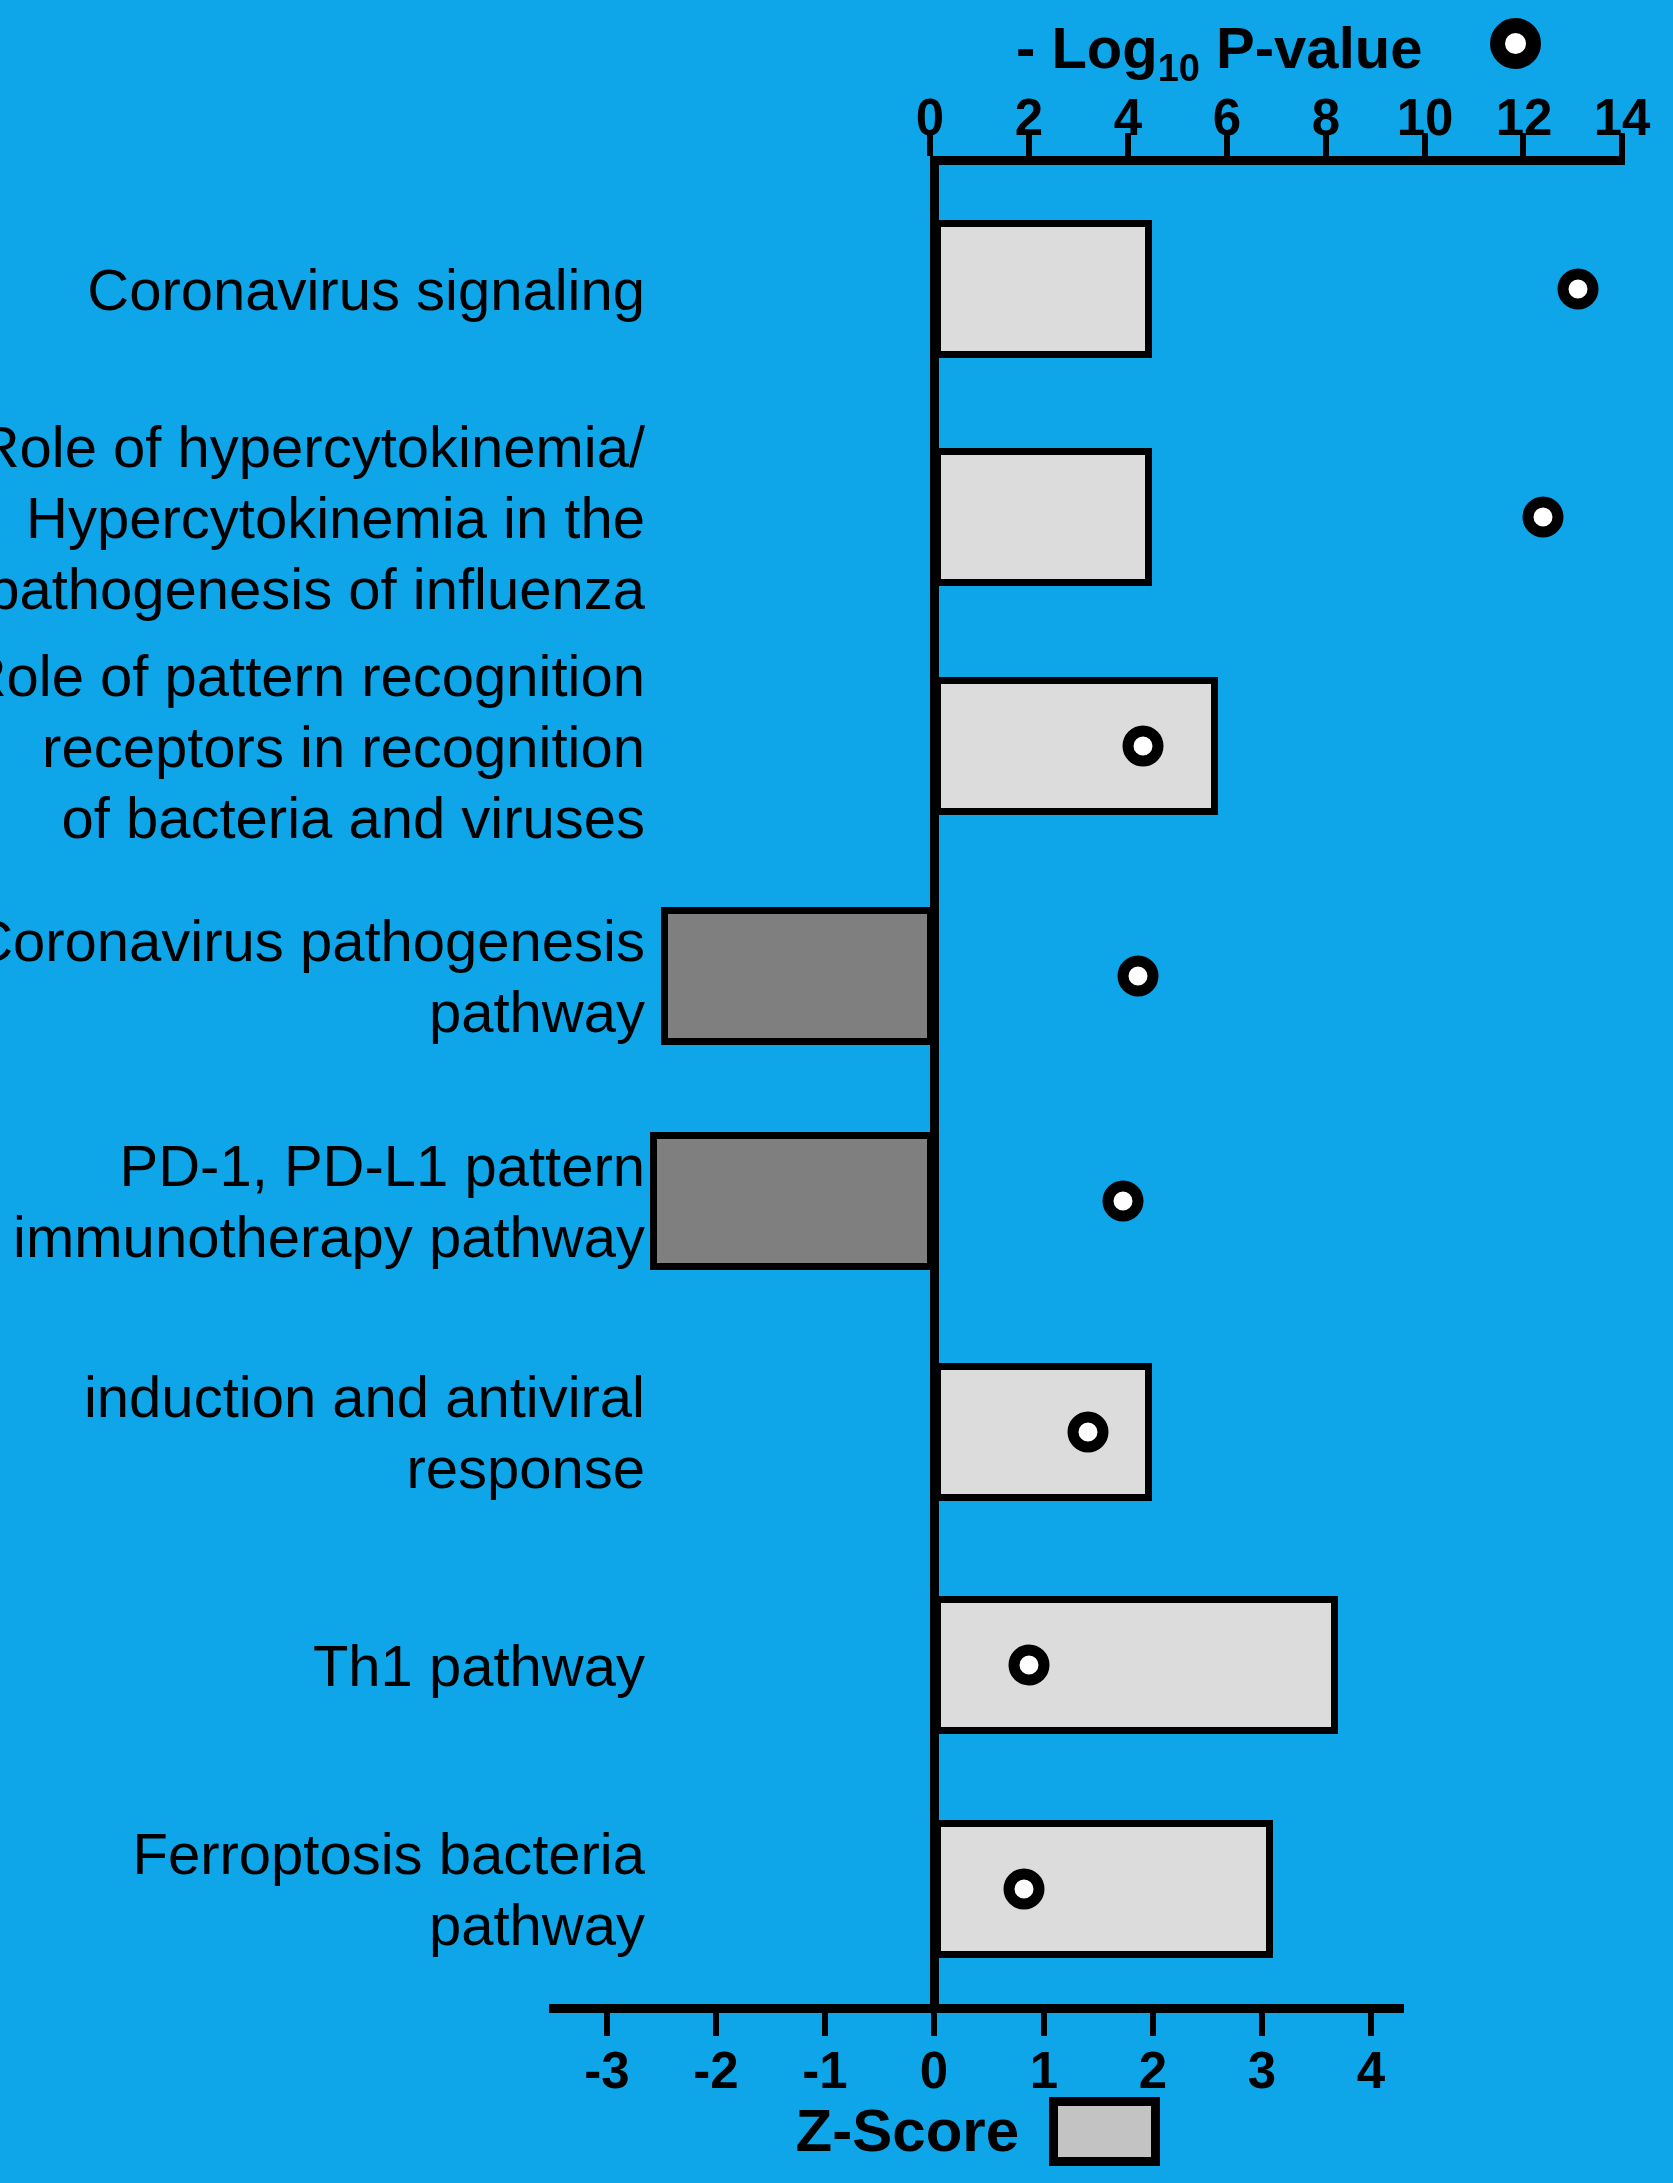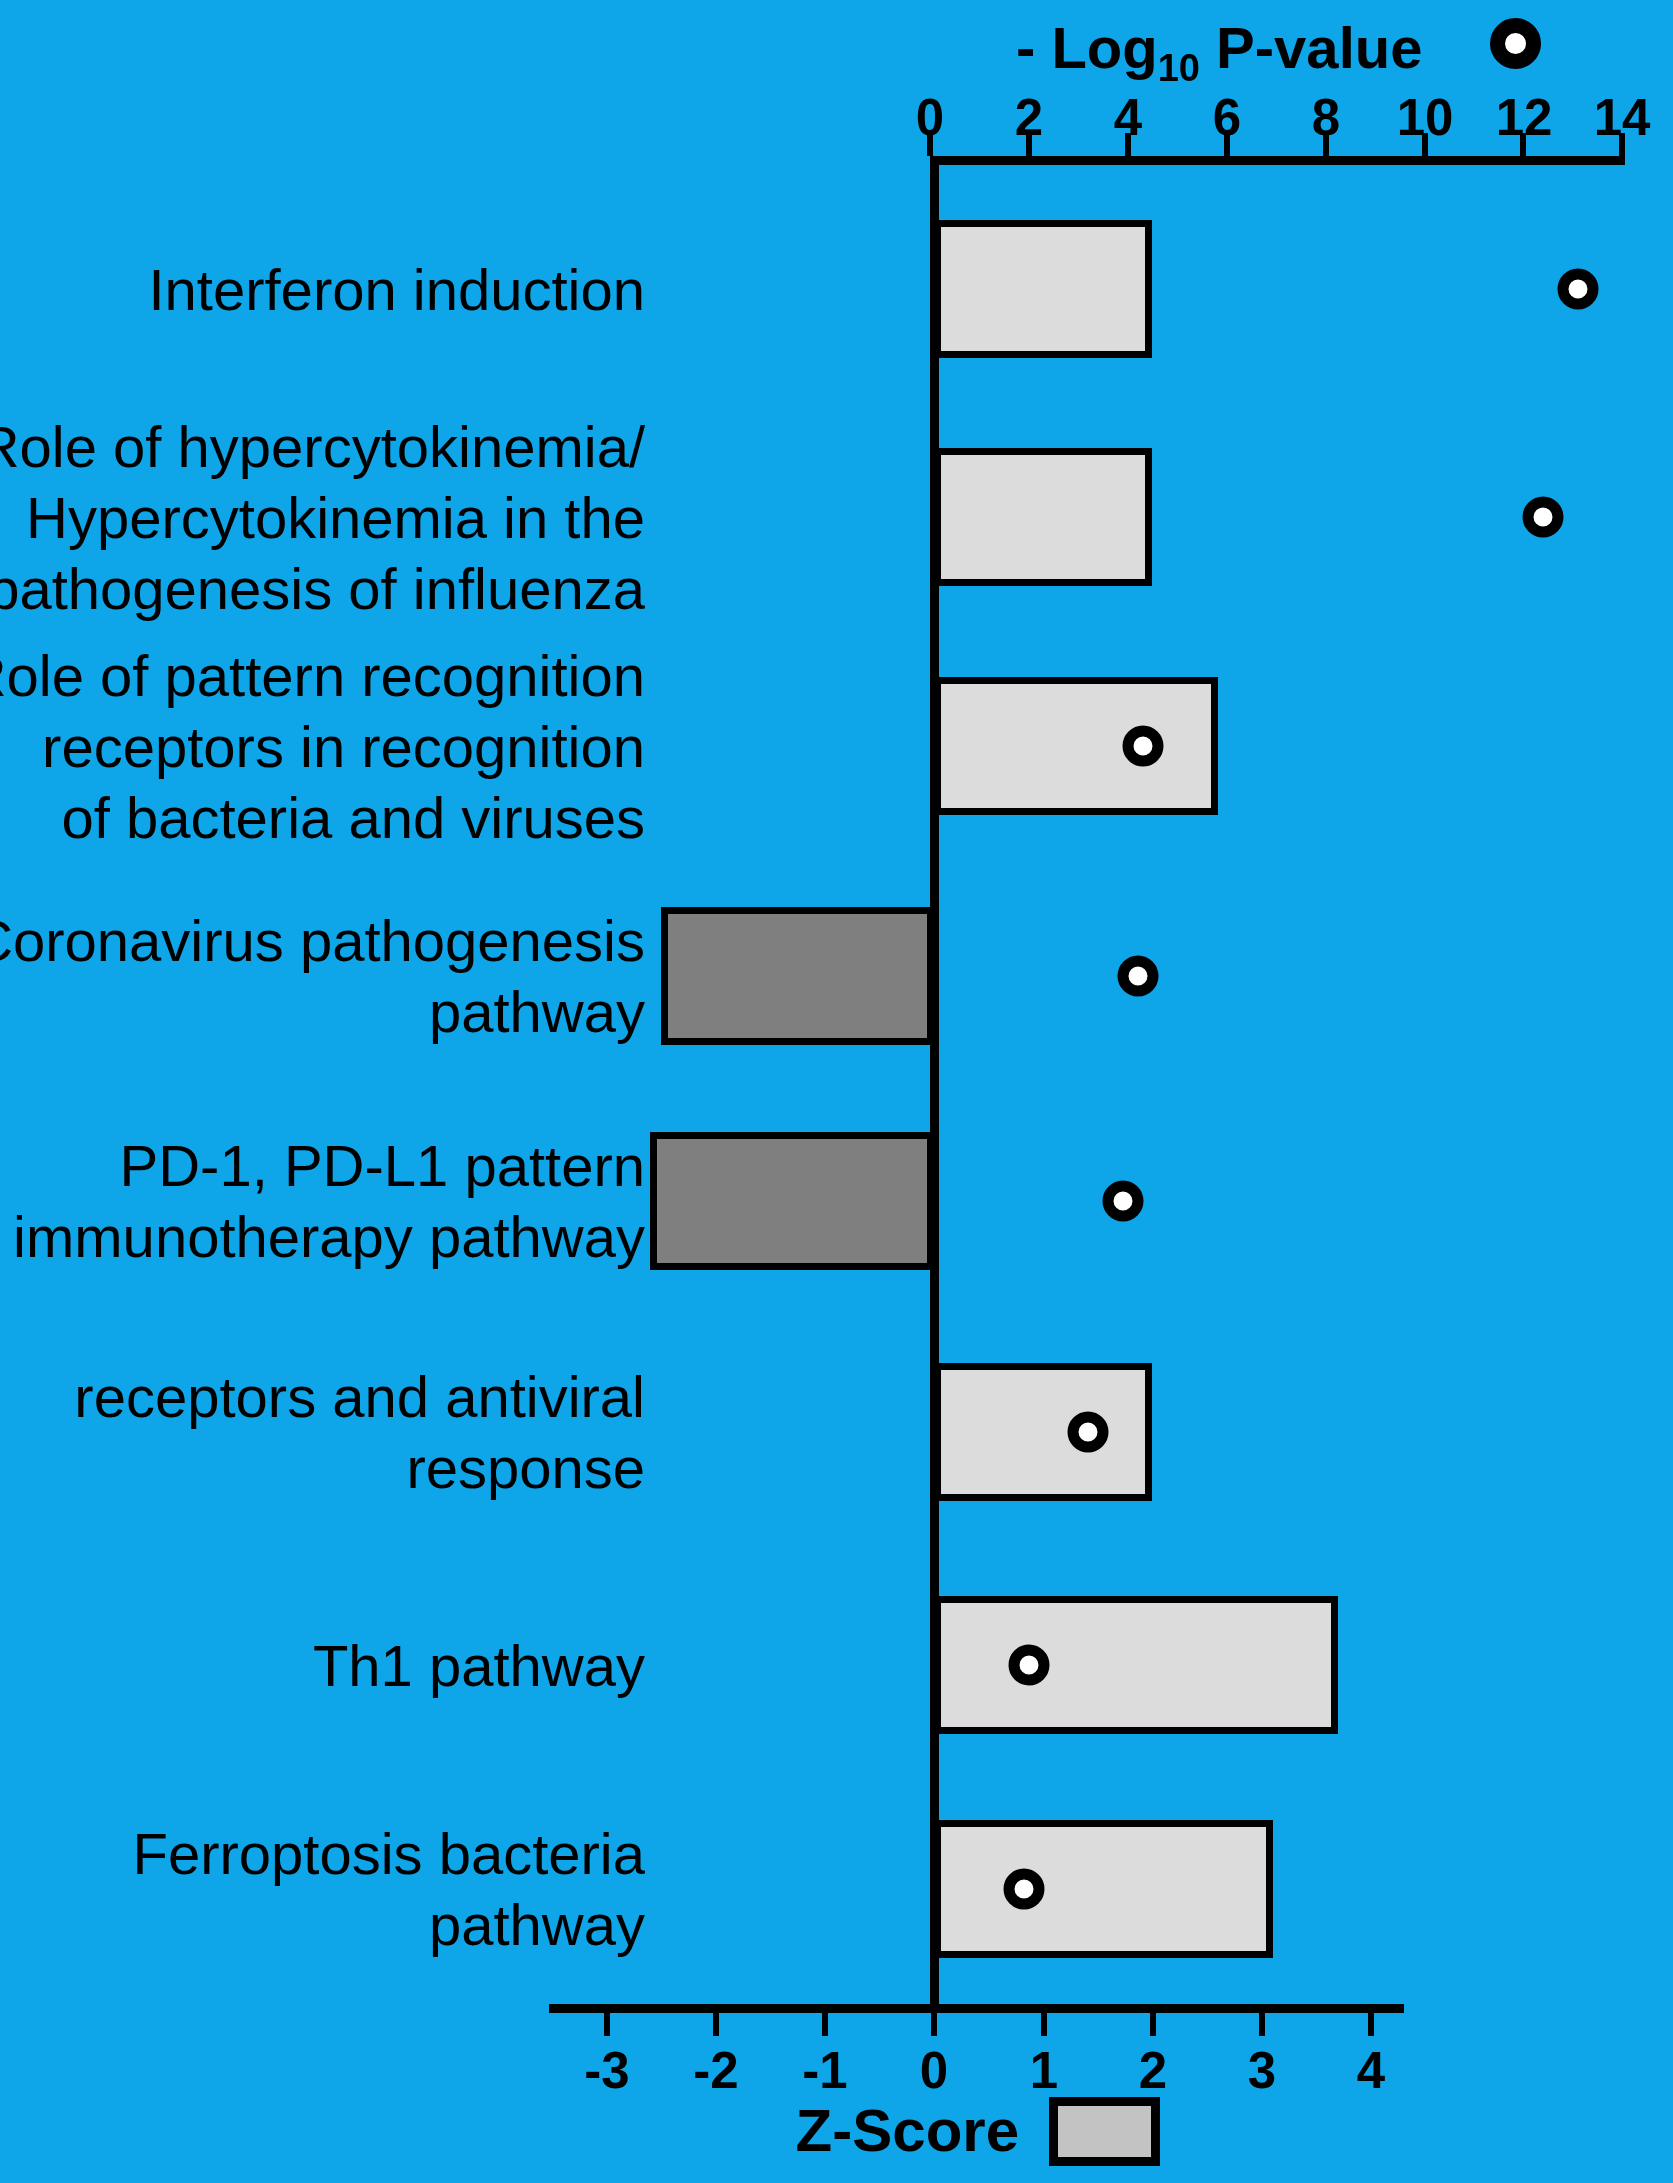--- a/index.html
+++ b/index.html
@@ -63,21 +63,21 @@
       <div class="tick-label" style="left: 934px; top: 2044px;">0</div>
       <div class="tick" style="left: 1041px; top: 2013px; width: 6.1px; height: 23px;"></div>
       <div class="tick-label" style="left: 1044px; top: 2044px;">1</div>
       <div class="tick" style="left: 1150px; top: 2013px; width: 6.1px; height: 23px;"></div>
       <div class="tick-label" style="left: 1153px; top: 2044px;">2</div>
       <div class="tick" style="left: 1259px; top: 2013px; width: 6.1px; height: 23px;"></div>
       <div class="tick-label" style="left: 1262px; top: 2044px;">3</div>
       <div class="tick" style="left: 1368px; top: 2013px; width: 6.1px; height: 23px;"></div>
       <div class="tick-label" style="left: 1371px; top: 2044px;">4</div>
       <div class="cat-label" style="right: 1029px; top: 289px;">
-        <div>Interferon induction</div>
+        <div>Coronavirus signaling</div>
       </div>
       <div class="bar" style="left: 934px; top: 220px; width: 218px; height: 138px; background: rgb(220, 220, 220); border-color: rgb(0, 0, 0);"></div>
       <div class="marker" style="left: 1578px; top: 289px; border-color: rgb(0, 0, 0); background: rgb(255, 255, 255);"></div>
       <div class="cat-label" style="right: 1029px; top: 517px;">
         <div>Role of hypercytokinemia/</div>
         <div>Hypercytokinemia in the</div>
         <div>pathogenesis of influenza</div>
       </div>
       <div class="bar" style="left: 934px; top: 448px; width: 218px; height: 138px; background: rgb(220, 220, 220); border-color: rgb(0, 0, 0);"></div>
       <div class="marker" style="left: 1543px; top: 517px; border-color: rgb(0, 0, 0); background: rgb(255, 255, 255);"></div>
@@ -94,21 +94,21 @@
       </div>
       <div class="bar" style="left: 661px; top: 907px; width: 273px; height: 138px; background: rgb(127, 127, 127); border-color: rgb(0, 0, 0);"></div>
       <div class="marker" style="left: 1138px; top: 976px; border-color: rgb(0, 0, 0); background: rgb(255, 255, 255);"></div>
       <div class="cat-label" style="right: 1029px; top: 1201px;">
         <div>PD-1, PD-L1 pattern</div>
         <div>immunotherapy pathway</div>
       </div>
       <div class="bar" style="left: 650px; top: 1132px; width: 284px; height: 138px; background: rgb(127, 127, 127); border-color: rgb(0, 0, 0);"></div>
       <div class="marker" style="left: 1123px; top: 1201px; border-color: rgb(0, 0, 0); background: rgb(255, 255, 255);"></div>
       <div class="cat-label" style="right: 1029px; top: 1432px;">
-        <div>receptors and antiviral</div>
+        <div>induction and antiviral</div>
         <div>response</div>
       </div>
       <div class="bar" style="left: 934px; top: 1363px; width: 218px; height: 138px; background: rgb(220, 220, 220); border-color: rgb(0, 0, 0);"></div>
       <div class="marker" style="left: 1088px; top: 1432px; border-color: rgb(0, 0, 0); background: rgb(255, 255, 255);"></div>
       <div class="cat-label" style="right: 1029px; top: 1665px; margin-left: 40px;">
         <div>Th1 pathway</div>
       </div>
       <div class="bar" style="left: 934px; top: 1596px; width: 404px; height: 138px; background: rgb(220, 220, 220); border-color: rgb(0, 0, 0);"></div>
       <div class="marker" style="left: 1029px; top: 1665px; border-color: rgb(0, 0, 0); background: rgb(255, 255, 255);"></div>
       <div class="cat-label" style="right: 1029px; top: 1889px;">

